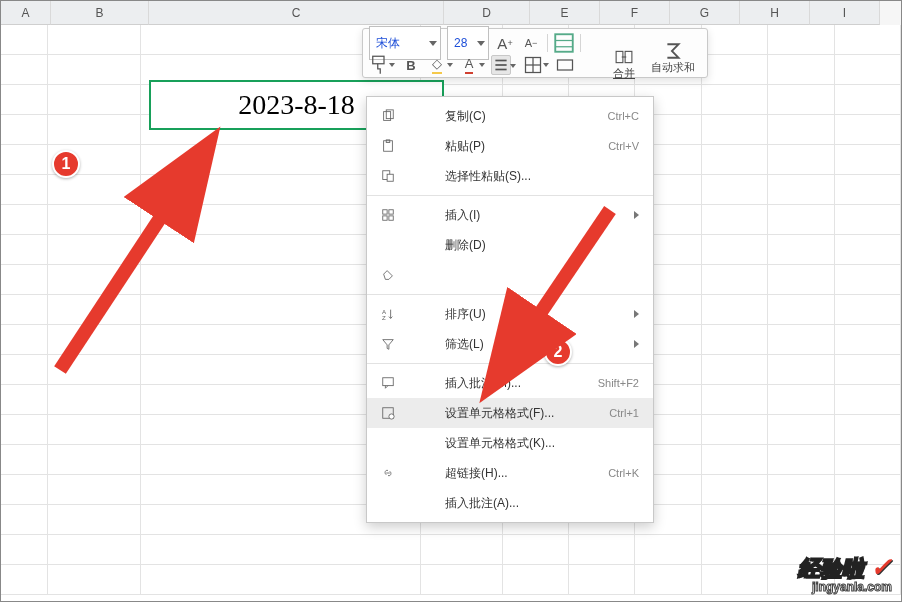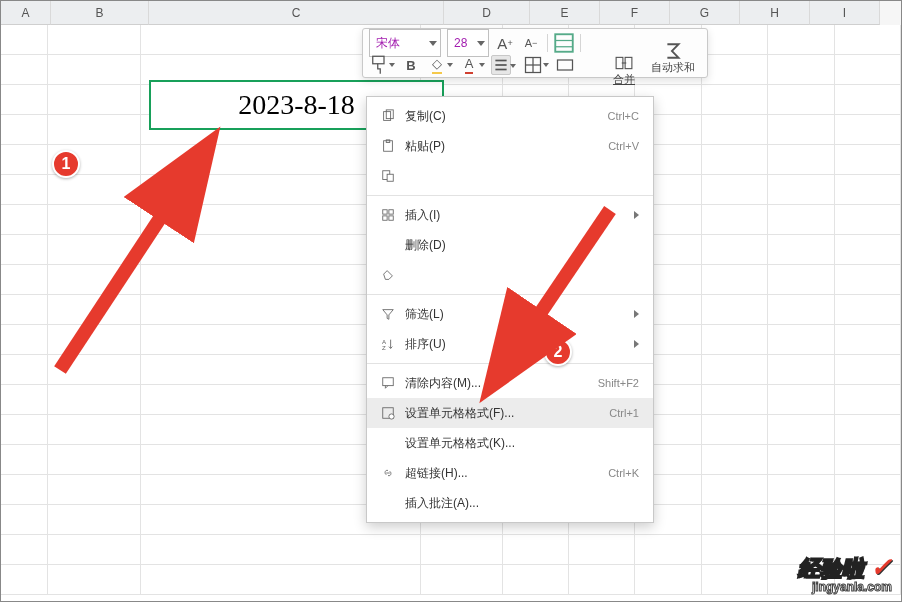--- a/index.html
+++ b/index.html
@@ -101,27 +101,27 @@
     flex-direction: column;
     box-shadow: 0 3px 8px rgba(0,0,0,0.12);
   }
   .mbrow {
     display: flex;
     align-items: center;
     gap: 6px;
     height: 24px;
   }
   .combo {
-    height: 28px;
+    height: 34px;
     border: 1px solid #c0c0c0;
     background: #fff;
     display: flex; align-items: center;
     padding: 0 3px 0 6px;
     font-size: 12px;
-    color: #a21caf;
+    color: #1d4ed8;
   }
   .combo .caret {
     margin-left: auto;
     width: 0; height: 0;
     border-left: 4px solid transparent;
     border-right: 4px solid transparent;
     border-top: 5px solid #666;
   }
   .ico {
     width: 20px; height: 20px;
@@ -174,20 +174,21 @@
     box-shadow: 0 4px 12px rgba(0,0,0,0.2);
     padding: 4px 0;
   }
   .mi {
     display: flex;
     align-items: center;
     height: 30px;
     padding: 0 14px 0 10px;
     color: #333;
     position: relative;
+    gap: 40px;
   }
   .mi:hover, .mi.hover {
     background: #ececec;
   }
   .mi .icon {
     width: 22px;
     display: inline-flex;
     align-items: center;
     justify-content: center;
     margin-right: 6px;
@@ -531,21 +532,21 @@
           <line x1="1" y1="11" x2="15" y2="11" stroke="#5a8"></line>
         </svg>
     </span>
     <div class="sep"></div>
     <div class="vbtn" style="position:absolute;right:6px;top:6px;">
       <svg viewBox="0 0 16 16">
           <path d="M3 2 h10 l-6 6 l6 6 h-10" fill="none" stroke="#555" stroke-width="1.6"></path>
         </svg>
       <span>自动求和</span>
     </div>
-    <div class="vbtn" style="position:absolute;right:66px;top:18px;text-decoration:underline;">
+    <div class="vbtn" style="position:absolute;right:66px;top:12px;text-decoration:underline;">
       <svg viewBox="0 0 16 16">
           <rect x="1" y="3" width="6" height="10" fill="none" stroke="#555"></rect>
           <rect x="9" y="3" width="6" height="10" fill="none" stroke="#555"></rect>
           <path d="M6 8 h4" stroke="#555"></path>
         </svg>
       <span>合并</span>
     </div>
   </div>
   <div class="mbrow">
     <span class="ico icodd">
@@ -604,20 +605,21 @@
       <span class="label">粘贴(P)</span>
       <span class="shortcut">Ctrl+V</span>
     </div>
     <div class="mi">
       <span class="icon">
         <svg width="14" height="14" viewBox="0 0 16 16">
           <rect x="2" y="2" width="8" height="10" fill="none" stroke="#666"></rect>
           <rect x="7" y="6" width="7" height="8" fill="#fff" stroke="#666"></rect>
         </svg>
       </span>
+      <span class="label">选择性粘贴(S)...</span>
     </div>
     <div class="msep"></div>
     <div class="mi">
       <span class="icon">
         <svg width="14" height="14" viewBox="0 0 16 16">
           <rect x="2" y="2" width="5" height="5" fill="none" stroke="#666"></rect>
           <rect x="9" y="2" width="5" height="5" fill="none" stroke="#666"></rect>
           <rect x="2" y="9" width="5" height="5" fill="none" stroke="#666"></rect>
           <rect x="9" y="9" width="5" height="5" fill="none" stroke="#666"></rect>
         </svg>
@@ -633,46 +635,46 @@
       <span class="icon">
         <svg width="14" height="14" viewBox="0 0 16 16">
           <path d="M3 7 l4 -4 l6 6 l-4 4 h-4 z" fill="none" stroke="#666"></path>
         </svg>
       </span>
     </div>
     <div class="msep"></div>
     <div class="mi">
       <span class="icon">
         <svg width="14" height="14" viewBox="0 0 16 16">
-          <path d="M2 3 h12 l-5 6 v5 l-2 -1 v-4 z" fill="none" stroke="#666"></path>
-        </svg>
-      </span>
-      <span class="label">筛选(L)</span>
-      <span class="subarrow"></span>
-    </div>
-    <div class="mi">
-      <span class="icon">
-        <svg width="14" height="14" viewBox="0 0 16 16">
           <text x="1" y="8" font-size="7" fill="#666">A</text>
           <text x="1" y="15" font-size="7" fill="#666">Z</text>
           <path d="M11 3 v10 m-2 -2 l2 2 l2 -2" fill="none" stroke="#666"></path>
         </svg>
       </span>
       <span class="label">排序(U)</span>
       <span class="subarrow"></span>
     </div>
+    <div class="mi">
+      <span class="icon">
+        <svg width="14" height="14" viewBox="0 0 16 16">
+          <path d="M2 3 h12 l-5 6 v5 l-2 -1 v-4 z" fill="none" stroke="#666"></path>
+        </svg>
+      </span>
+      <span class="label">筛选(L)</span>
+      <span class="subarrow"></span>
+    </div>
     <div class="msep"></div>
     <div class="mi">
       <span class="icon">
         <svg width="14" height="14" viewBox="0 0 16 16">
           <rect x="2" y="2" width="12" height="9" fill="none" stroke="#666"></rect>
           <path d="M5 11 l0 3 l3 -3" fill="none" stroke="#666"></path>
         </svg>
       </span>
-      <span class="label">清除内容(M)...</span>
+      <span class="label">插入批注(M)...</span>
       <span class="shortcut">Shift+F2</span>
     </div>
     <div class="mi hover">
       <span class="icon">
         <svg width="14" height="14" viewBox="0 0 16 16">
           <rect x="2" y="2" width="12" height="12" fill="none" stroke="#666"></rect>
           <circle cx="12" cy="12" r="3" fill="#fff" stroke="#666"></circle>
         </svg>
       </span>
       <span class="label">设置单元格格式(F)...</span>

